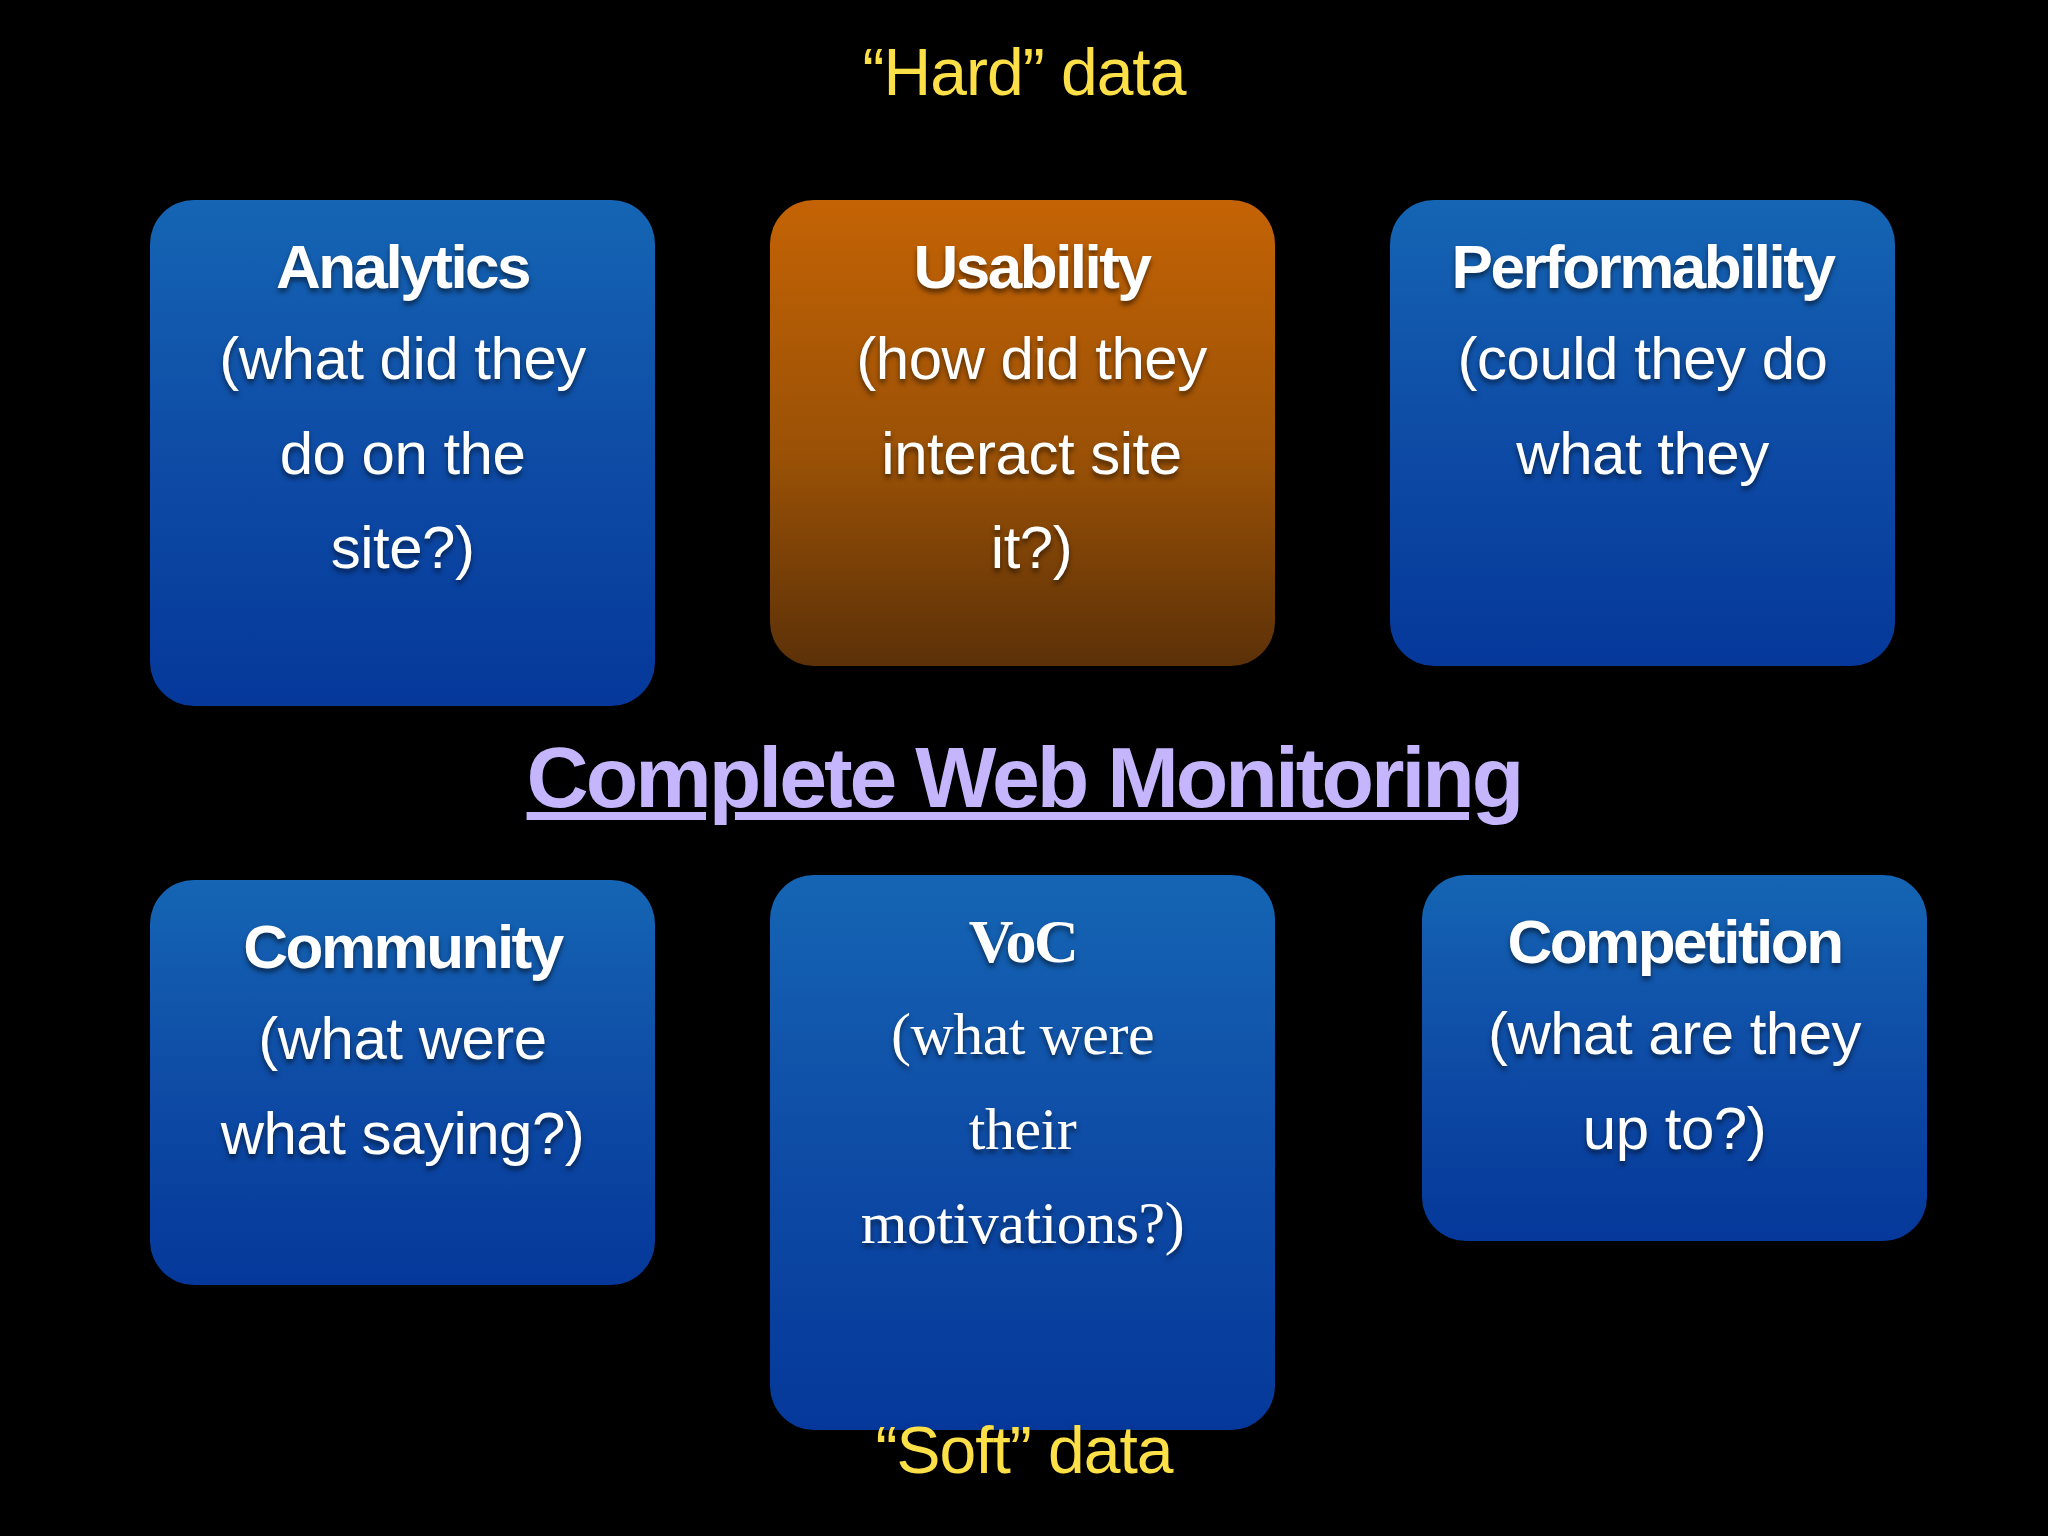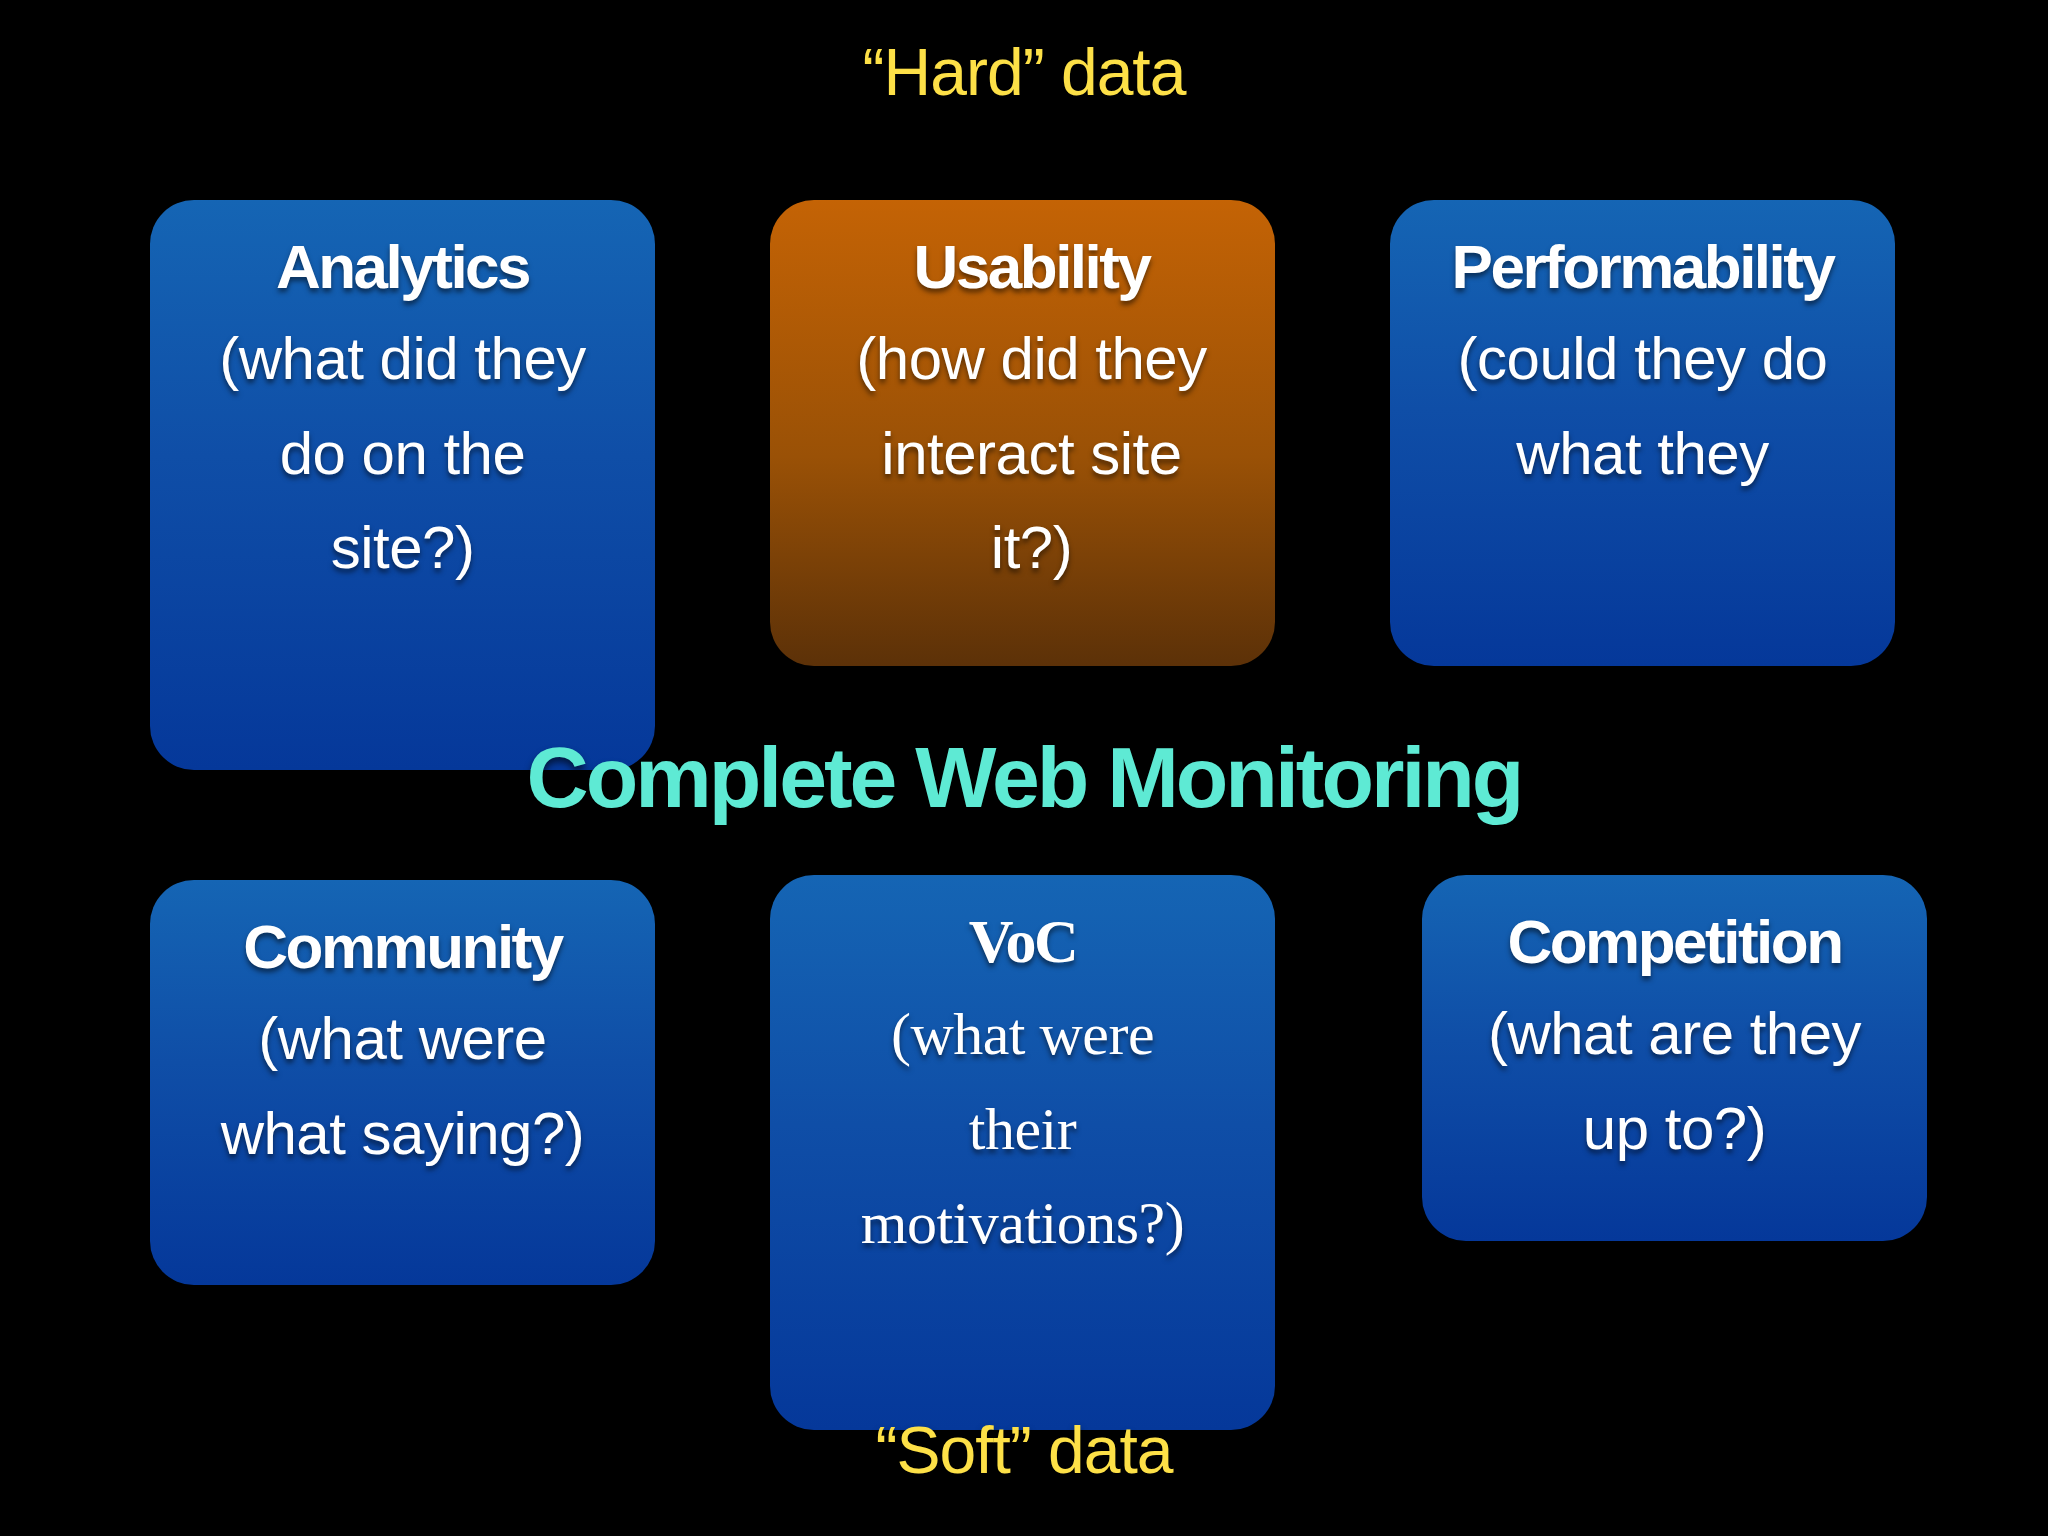--- a/index.html
+++ b/index.html
@@ -31,22 +31,23 @@
   #soft-label { top: 1412px; }
   #center-label {
     position: absolute;
     left: 0;
     width: 100%;
     top: 728px;
     text-align: center;
     font-size: 86px;
     font-weight: 700;
     letter-spacing: -3px;
-    color: #5eead4;
+    color: #c4b5fd;
     text-shadow: 0 5px 7px rgba(0,0,0,0.6);
+    text-decoration: underline;
   }
   .box {
     position: absolute;
     width: 505px;
     border-radius: 44px;
     box-sizing: border-box;
     padding: 22px 20px;
     text-align: center;
     box-shadow: 0 14px 26px rgba(0,0,0,0.75);
   }
@@ -66,21 +67,21 @@
   }
   .box-line {
     font-size: 60px;
     font-weight: 300;
     letter-spacing: -0.5px;
     line-height: 1.58;
     text-shadow: 0 4px 5px rgba(0,0,0,0.5);
     white-space: nowrap;
   }
   
-  .pos-r1c1 { left: 150px;  top: 200px; height: 570px; }
+  .pos-r1c1 { left: 150px;  top: 200px; height: 506px; }
   .pos-r1c2 { left: 770px;  top: 200px; height: 466px; padding-left: 38px; }
   .pos-r1c3 { left: 1390px; top: 200px; height: 466px; }
   .pos-r2c1 { left: 150px;  top: 880px; height: 405px; }
   .pos-r2c2 { left: 770px;  top: 875px; height: 555px; font-family: Liberation Serif, serif; }
   .pos-r2c3 { left: 1390px; top: 875px; height: 366px; margin-left: 32px; }
 </style>
 </head>
 <body>
 
 <div class="slide">

